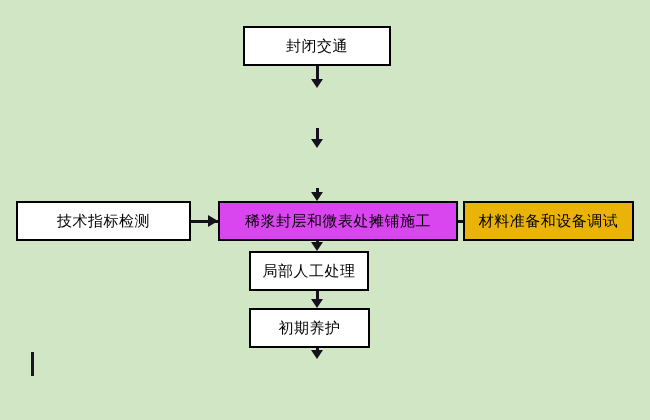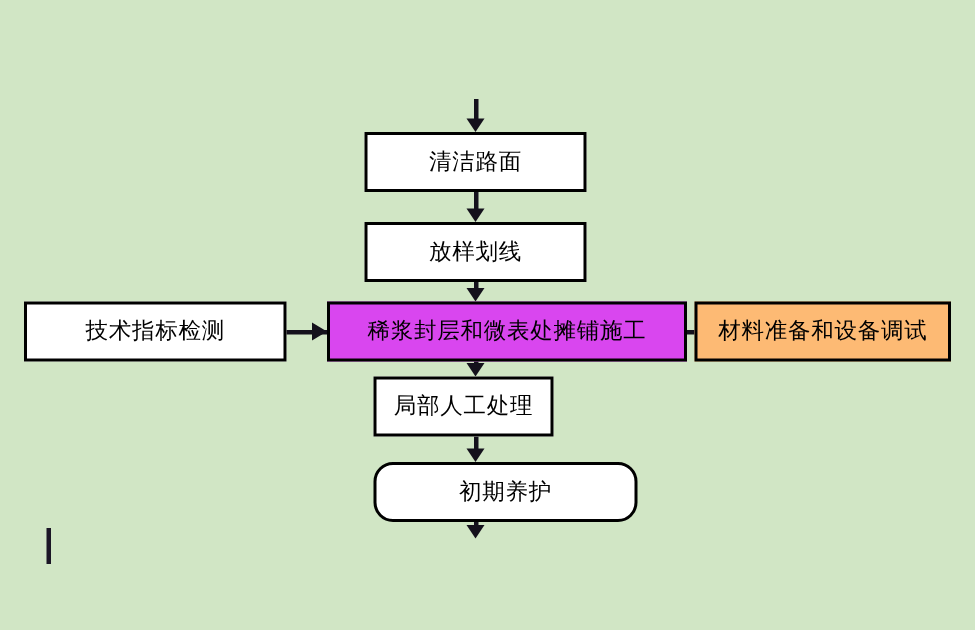--- a/index.html
+++ b/index.html
@@ -123,35 +123,32 @@
       <div class="head" style="top: 1px;"></div>
     </div>
     <div class="arrow v down" style="left: 311px; top: 291px; height: 17px;">
       <div class="shaft" style="height: 9px;"></div>
       <div class="head" style="top: 8px;"></div>
     </div>
     <div class="arrow v down" style="left: 311px; top: 348px; height: 11px;">
       <div class="shaft" style="height: 3px;"></div>
       <div class="head" style="top: 2px;"></div>
     </div>
-    <div class="node" style="left: 243px; top: 88px; width: 148px; height: 40px; background: rgb(255, 255, 255); border-color: rgb(0, 0, 0);">
-      <span class="label">清洁路面</span>
-    </div>
-    <div class="node" style="left: 243px; top: 148px; width: 148px; height: 40px; background: rgb(255, 255, 255); border-color: rgb(0, 0, 0);">
-      <span class="label">放样划线</span>
+    <div class="node" style="left: 243px; top: 26px; width: 148px; height: 40px; background: rgb(255, 255, 255); border-color: rgb(0, 0, 0);">
+      <span class="label">封闭交通</span>
     </div>
     <div class="node" style="left: 218px; top: 201px; width: 240px; height: 40px; background: #d946ef; border-color: rgb(0, 0, 0);">
       <span class="label">稀浆封层和微表处摊铺施工</span>
     </div>
     <div class="node" style="left: 16px; top: 201px; width: 175px; height: 40px; background: rgb(255, 255, 255); border-color: rgb(0, 0, 0);">
       <span class="label">技术指标检测</span>
     </div>
-    <div class="node" style="left: 463px; top: 201px; width: 171px; height: 40px; background: #fdba74; border-color: rgb(0, 0, 0);">
+    <div class="node" style="left: 463px; top: 201px; width: 171px; height: 40px; background: #eab308; border-color: rgb(0, 0, 0);">
       <span class="label">材料准备和设备调试</span>
     </div>
     <div class="node" style="left: 249px; top: 251px; width: 120px; height: 40px; background: rgb(255, 255, 255); border-color: rgb(0, 0, 0);">
       <span class="label">局部人工处理</span>
     </div>
-    <div class="node" style="left: 249px; top: 308px; width: 176px; height: 40px; background: rgb(255, 255, 255); border-color: rgb(0, 0, 0); border-radius: 13px;">
+    <div class="node" style="left: 249px; top: 308px; width: 121px; height: 40px; background: rgb(255, 255, 255); border-color: rgb(0, 0, 0);">
       <span class="label">初期养护</span>
     </div>
     <div class="caret-mark" style="left: 31px; top: 352px; width: 3px; height: 24px;"></div>
   </div>
 
 </body></html>

